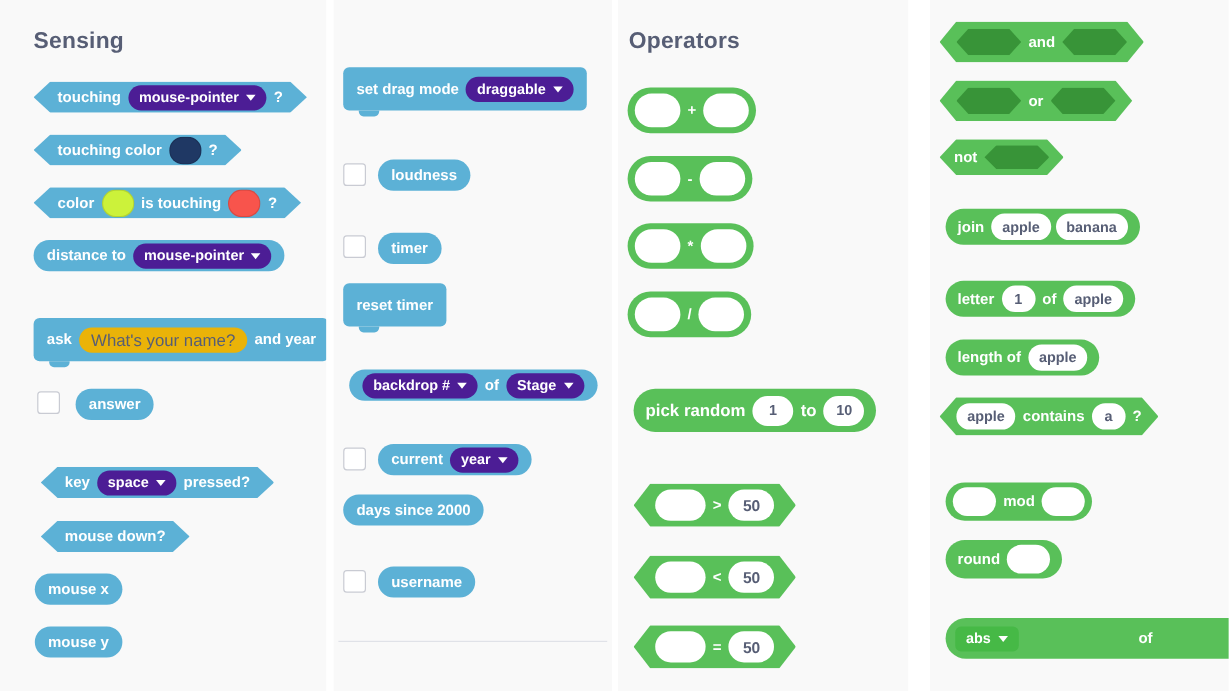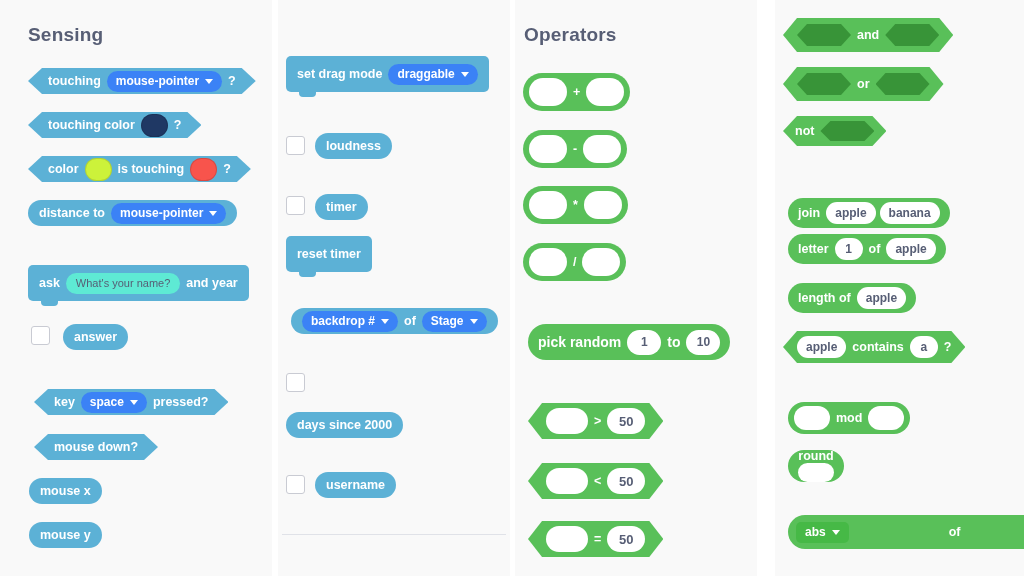--- a/index.html
+++ b/index.html
@@ -65,26 +65,26 @@
   .inp-oval{
     display:flex;align-items:center;justify-content:center;
     background:#ffffff;border-radius:999px;height:20px;min-width:30px;
     padding:0 9px;color:#575e75;font-size:12px;font-weight:bold;
     box-sizing:border-box;white-space:nowrap;
   }
   .inp-oval.empty{min-width:34px;padding:0;}
   .inp-oval.num{min-width:26px;}
   .inp-text{
     display:flex;align-items:center;justify-content:center;
-    background:#5eead4;border-radius:999px;height:21px;
-    padding:0 10px;color:#575e75;font-size:11px;white-space:nowrap;
+    background:#eab308;border-radius:999px;height:21px;
+    padding:0 10px;color:#575e75;font-size:14px;white-space:nowrap;
   }
   .drop{
     display:flex;align-items:center;gap:6px;
-    background:#3b82f6;border-radius:999px;height:21px;padding:0 9px;
+    background:#4c1d95;border-radius:999px;height:21px;padding:0 9px;
     color:#fff;font-size:12px;font-weight:bold;white-space:nowrap;
   }
   .drop.green{background:#46b946;border-radius:5px;}
   .caret{
     width:0;height:0;border-left:4px solid transparent;border-right:4px solid transparent;
     border-top:5px solid #ffffff;flex:none;
   }
   .swatch{
     width:27px;height:23px;border-radius:999px;border:1px solid rgba(0,0,0,.12);
     box-sizing:border-box;flex:none;
@@ -225,20 +225,28 @@
         <span class="gap6"></span>
         <span class="lbl">of</span>
         <span class="gap6"></span>
         <span class="drop">
           <span>Stage</span>
           <span class="caret"></span>
         </span>
       </div>
 
       <div class="checkbox" style="left:8px;top:373px;"></div>
+      <div class="blk sense oval" style="left:37px;top:370px;">
+        <span class="lbl">current</span>
+        <span class="gap6"></span>
+        <span class="drop">
+          <span>year</span>
+          <span class="caret"></span>
+        </span>
+      </div>
 
       <div class="blk sense oval" style="left:8px;top:412px;">
         <span class="lbl">days since 2000</span>
       </div>
 
       <div class="checkbox" style="left:8px;top:475px;"></div>
       <div class="blk sense oval" style="left:37px;top:472px;">
         <span class="lbl">username</span>
       </div>
 
@@ -343,21 +351,21 @@
       </div>
 
       <div class="blk oper hexa wide" style="left:8px;top:67px;height:34px;padding:0 14px;">
         <span class="hex-slot"></span>
         <span class="gap6"></span>
         <span class="lbl">or</span>
         <span class="gap6"></span>
         <span class="hex-slot"></span>
       </div>
 
-      <div class="blk oper oval" style="left:13px;top:198px;height:30px;padding:0 10px;">
+      <div class="blk oper oval" style="left:13px;top:174px;height:30px;padding:0 10px;">
         <span class="lbl">join</span>
         <span class="gap6"></span>
         <span class="inp-oval" style="height:22px;">apple</span>
         <span class="gap4"></span>
         <span class="inp-oval" style="height:22px;">banana</span>
       </div>
 
       <div class="blk oper oval" style="left:13px;top:234px;height:30px;padding:0 10px;">
         <span class="lbl">letter</span>
         <span class="gap6"></span>
@@ -385,21 +393,21 @@
       </div>
 
       <div class="blk oper oval" style="left:13px;top:402px;height:32px;padding:0 6px;">
         <span class="inp-oval empty" style="height:24px;width:36px;"></span>
         <span class="gap6"></span>
         <span class="lbl">mod</span>
         <span class="gap6"></span>
         <span class="inp-oval empty" style="height:24px;width:36px;"></span>
       </div>
 
-      <div class="blk oper oval" style="left:13px;top:450px;height:32px;padding:0 10px;flex-direction:column;">
+      <div class="blk oper oval" style="left:13px;top:450px;height:32px;padding:0 10px;">
         <span class="lbl">round</span>
         <span class="gap6"></span>
         <span class="inp-oval empty" style="height:24px;width:36px;"></span>
       </div>
 
       <div class="blk oper oval" style="left:13px;top:515px;height:34px;padding:0 8px;gap:47px;">
         <span class="drop green">
           <span>abs</span>
           <span class="caret"></span>
         </span>

